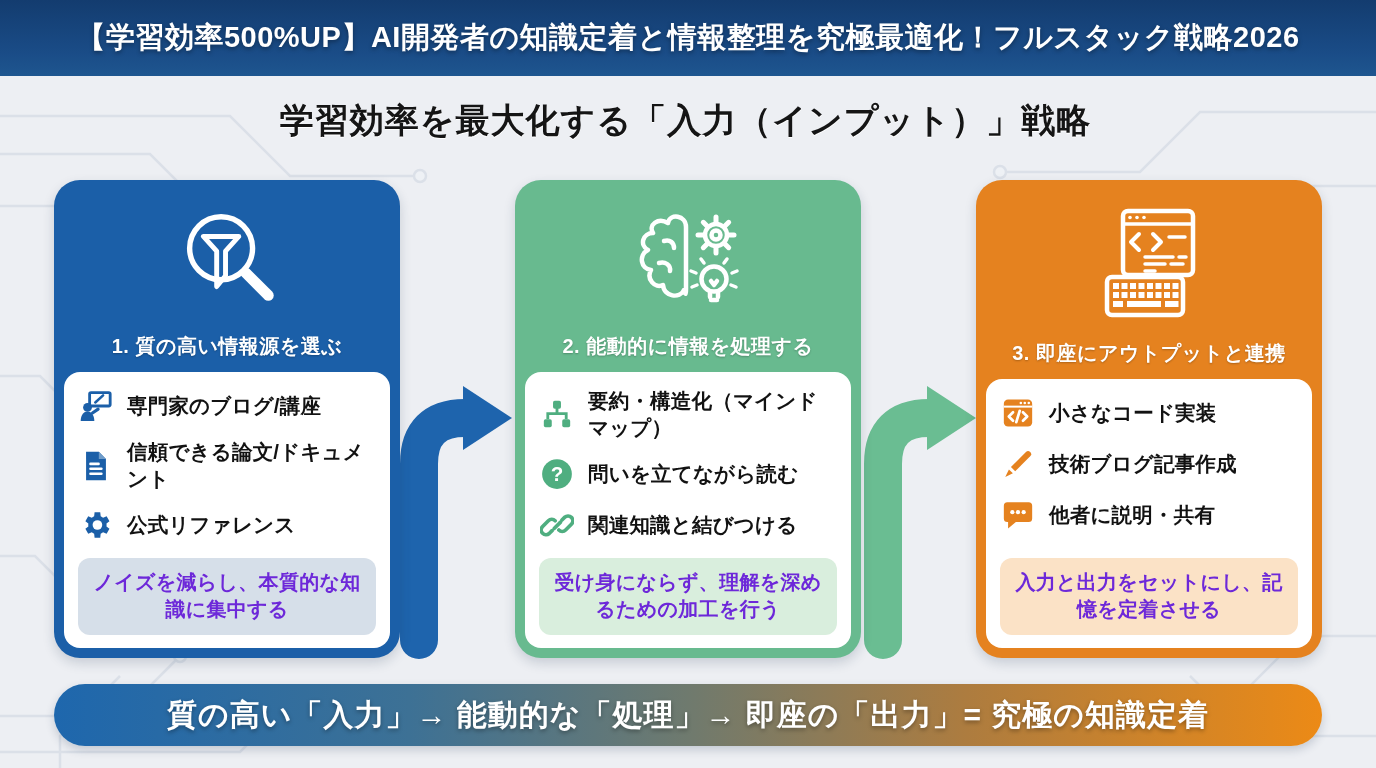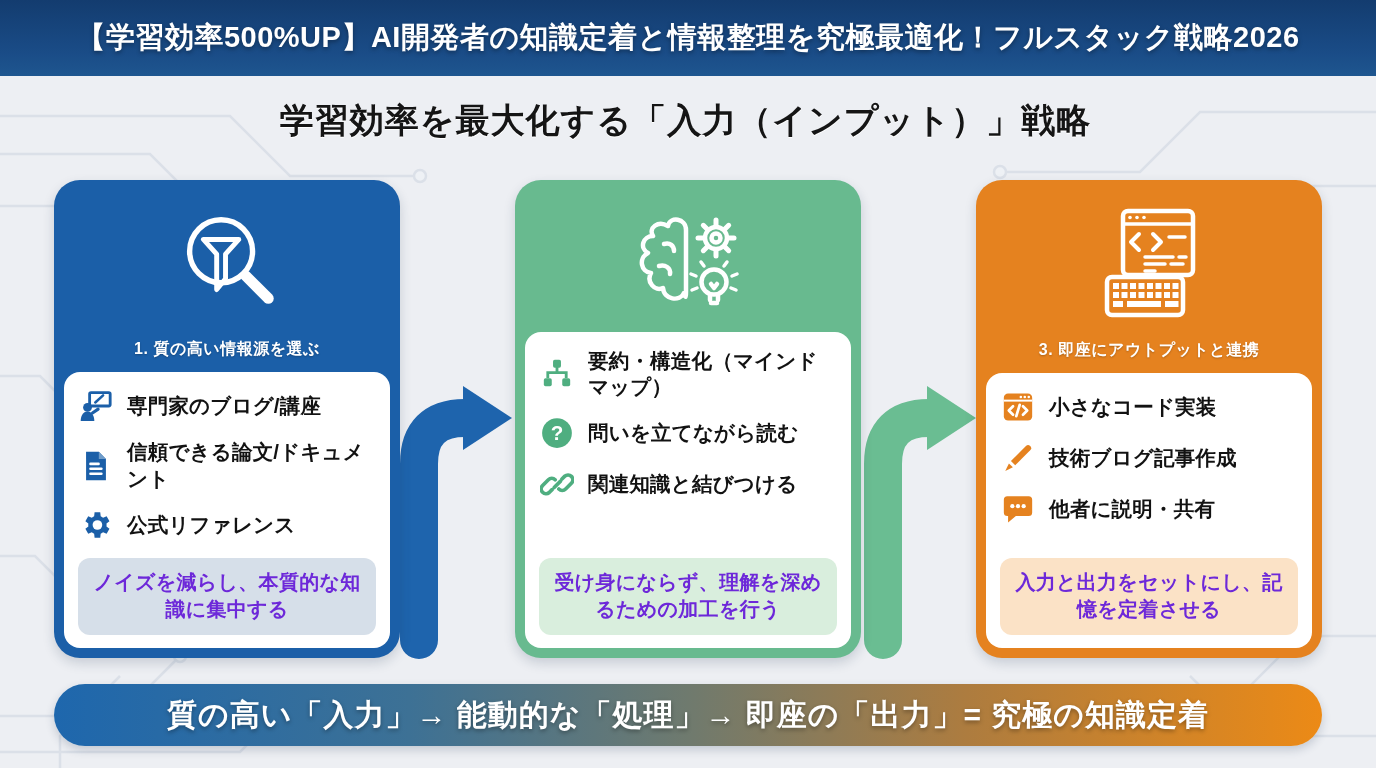--- a/index.html
+++ b/index.html
@@ -38,21 +38,21 @@
     width:346px;height:478px;box-sizing:border-box;
     border-radius:26px;padding:10px;
     display:flex;flex-direction:column;
     box-shadow:0 5px 12px rgba(30,50,80,.18);
   }
   .card-blue{background:#1b5fa8;}
   .card-green{background:#68ba8f;}
   .card-orange{background:#e5821f;}
   .card-icon{height:136px;margin-top:6px;display:flex;align-items:center;justify-content:center;}
   .card-heading{
-    text-align:center;color:#ffffff;font-size:16px;letter-spacing:.5px;
+    text-align:center;color:#ffffff;font-size:20px;letter-spacing:.5px;
     padding:8px 0 12px;text-shadow:0 1px 2px rgba(0,0,0,.25);
   }
   .card-body{
     background:#ffffff;border-radius:16px;flex:1;
     padding:16px 14px 13px;display:flex;flex-direction:column;box-sizing:border-box;
   }
   .item{display:flex;align-items:center;gap:13px;margin-bottom:15px;}
   .item .ico{width:36px;height:36px;flex:0 0 36px;display:flex;align-items:center;justify-content:center;}
   .item-text{font-size:20.5px;color:#121212;line-height:1.28;letter-spacing:.2px;}
   .note{
@@ -190,20 +190,21 @@
               <path d="M-18 -6 L-23 -8"></path>
                 <path d="M18 -6 L23 -8"></path>
               <path d="M-17 6 L-22 8"></path>
                 <path d="M17 6 L22 8"></path>
               <path d="M-10 -16 L-13 -20"></path>
                 <path d="M10 -16 L13 -20"></path>
             </g>
           </g>
         </svg>
       </div>
+      <div class="card-heading">2. 能動的に情報を処理する</div>
       <div class="card-body">
         <div class="item">
           <span class="ico">
             <svg width="34" height="34" viewBox="0 0 24 24">
               <g stroke="#4fae80" stroke-width="2" fill="none">
                 <path d="M12 7 V11 M5.5 15 V11 H18.5 V15"></path>
               </g>
               <rect x="9.2" y="2" width="5.6" height="5.6" rx="1.2" fill="#4fae80"></rect>
               <rect x="2.7" y="15" width="5.6" height="5.6" rx="1.2" fill="#4fae80"></rect>
               <rect x="15.7" y="15" width="5.6" height="5.6" rx="1.2" fill="#4fae80"></rect>

